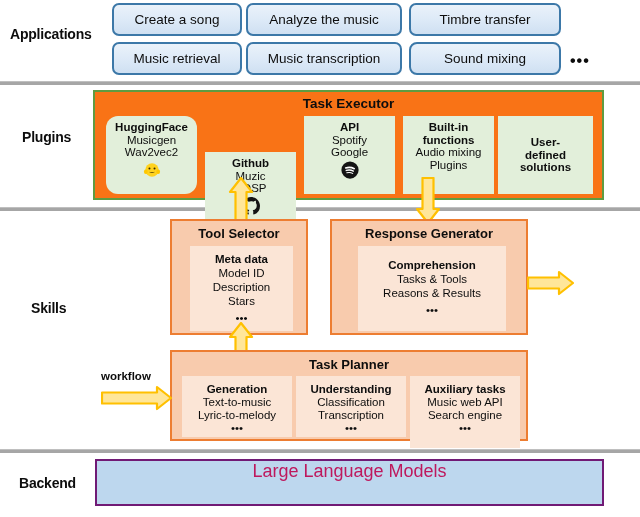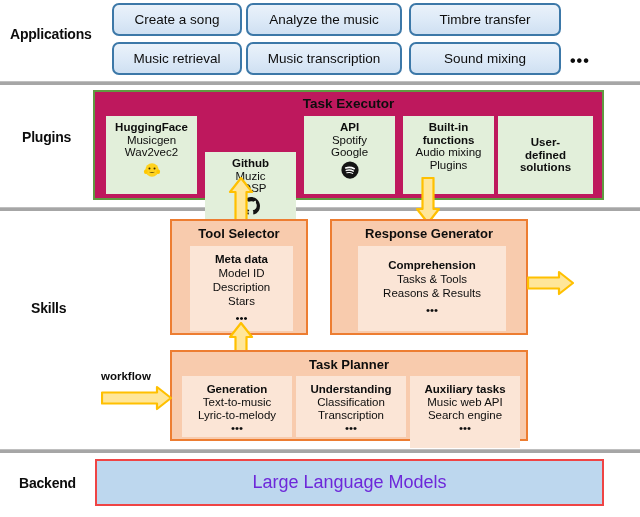--- a/index.html
+++ b/index.html
@@ -46,21 +46,21 @@
     position:absolute;
     font-size:16px;font-weight:bold;color:#0d0d0d;
     letter-spacing:1px;
     line-height:1;
   }
 
   
   #plugins-container{
     position:absolute;
     left:93px;top:90px;width:511px;height:110px;
-    background:#be185d;
+    background:#f97316;
     border:2px solid #5f9b41;
     box-sizing:border-box;
   }
   #plugins-title{
     position:absolute;left:0;top:4px;width:100%;
     text-align:center;font-weight:bold;font-size:13.5px;color:#0d0d0d;
   }
   .plugin-card{
     position:absolute;
     top:24px;height:78px;
@@ -104,24 +104,24 @@
   }
   .skill-inner .s-dots{
     font-size:11.5px;color:#0d0d0d;line-height:14px;margin-top:3px;
   }
 
   
   #backend-box{
     position:absolute;
     left:95px;top:459px;width:509px;height:47px;
     background:#bdd7ee;
-    border:2px solid #ef4444;
-    box-sizing:border-box;
-    display:flex;align-items:center;justify-content:center;
-    font-size:18px;color:#6d28d9;
+    border:2px solid #701a75;
+    box-sizing:border-box;
+    display:flex;justify-content:center;
+    font-size:18px;color:#be185d;
   }
 
   
   .arrow{position:absolute;}
   .arrow svg{display:block;}
 
   .workflow-label{
     position:absolute;
     font-weight:bold;font-size:11.5px;color:#0d0d0d;white-space:nowrap;
   }
@@ -149,30 +149,30 @@
   <div class="app-pill" style="left:409px;top:3px;width:152px;height:33px;">
     <span>Timbre transfer</span>
   </div>
 
   <div class="app-pill" style="left:112px;top:42px;width:130px;height:33px;">
     <span>Music retrieval</span>
   </div>
   <div class="app-pill" style="left:246px;top:42px;width:156px;height:33px;">
     <span>Music transcription</span>
   </div>
-  <div class="app-pill" style="left:409px;top:42px;width:152px;height:33px;">
+  <div class="app-pill" style="left:409px;top:42px;width:152px;height:33px;border-radius:8px;">
     <span>Sound mixing</span>
   </div>
 
   <div class="ellipsis-dots" style="left:570px;top:53px;">•••</div>
 
   <div id="plugins-container">
     <div id="plugins-title">Task Executor</div>
 
-    <div class="plugin-card" style="left:11px;width:91px;">
+    <div class="plugin-card" style="left:11px;width:91px;border-radius:12px;">
       <div class="p-title">HuggingFace</div>
       <div class="p-item">Musicgen</div>
       <div class="p-item">Wav2vec2</div>
       <div class="plugin-icon">
         <svg width="18" height="18" viewBox="0 0 32 32">
           <circle cx="16" cy="16" r="12" fill="#FFD21E"></circle>
           <circle cx="11.5" cy="13.5" r="1.8" fill="#3a2c00"></circle>
           <circle cx="20.5" cy="13.5" r="1.8" fill="#3a2c00"></circle>
           <path d="M10.5 19 q5.5 5 11 0 q-5.5 2.2 -11 0 Z" fill="#3a2c00"></path>
           <ellipse cx="5" cy="19" rx="3.4" ry="4" fill="#FFC700"></ellipse>

